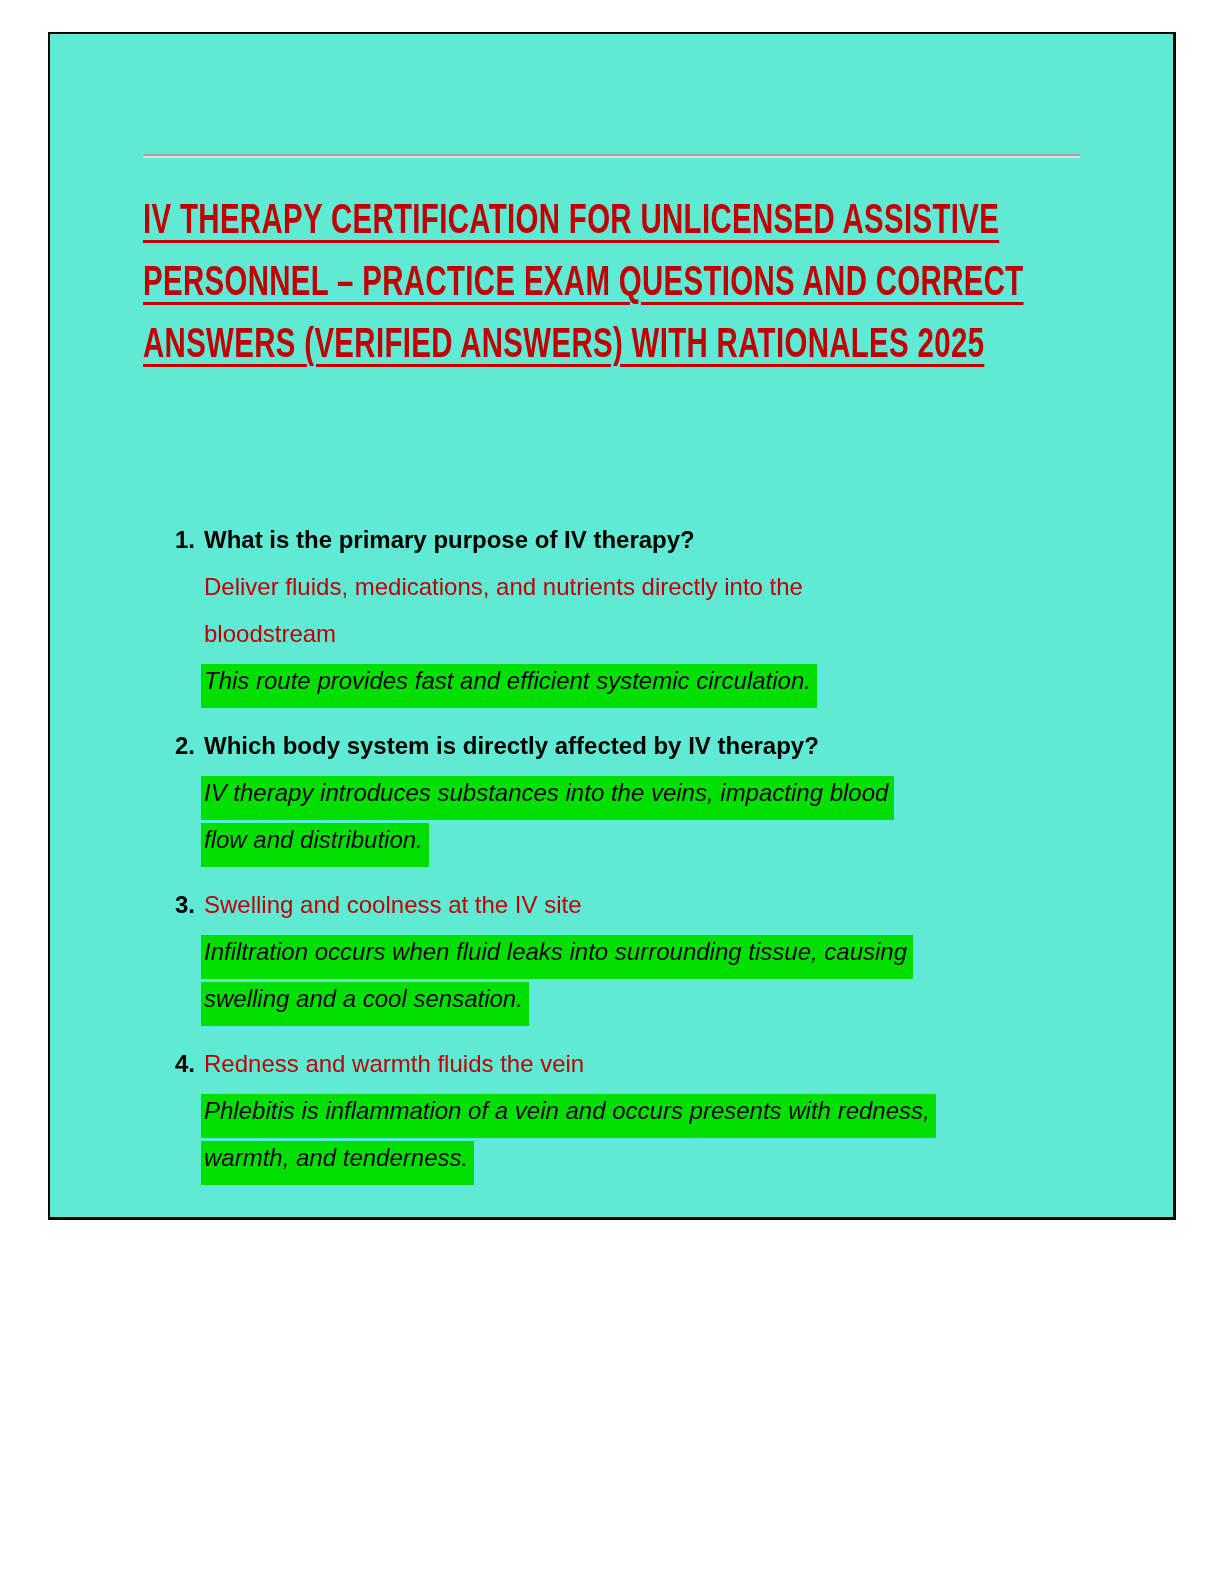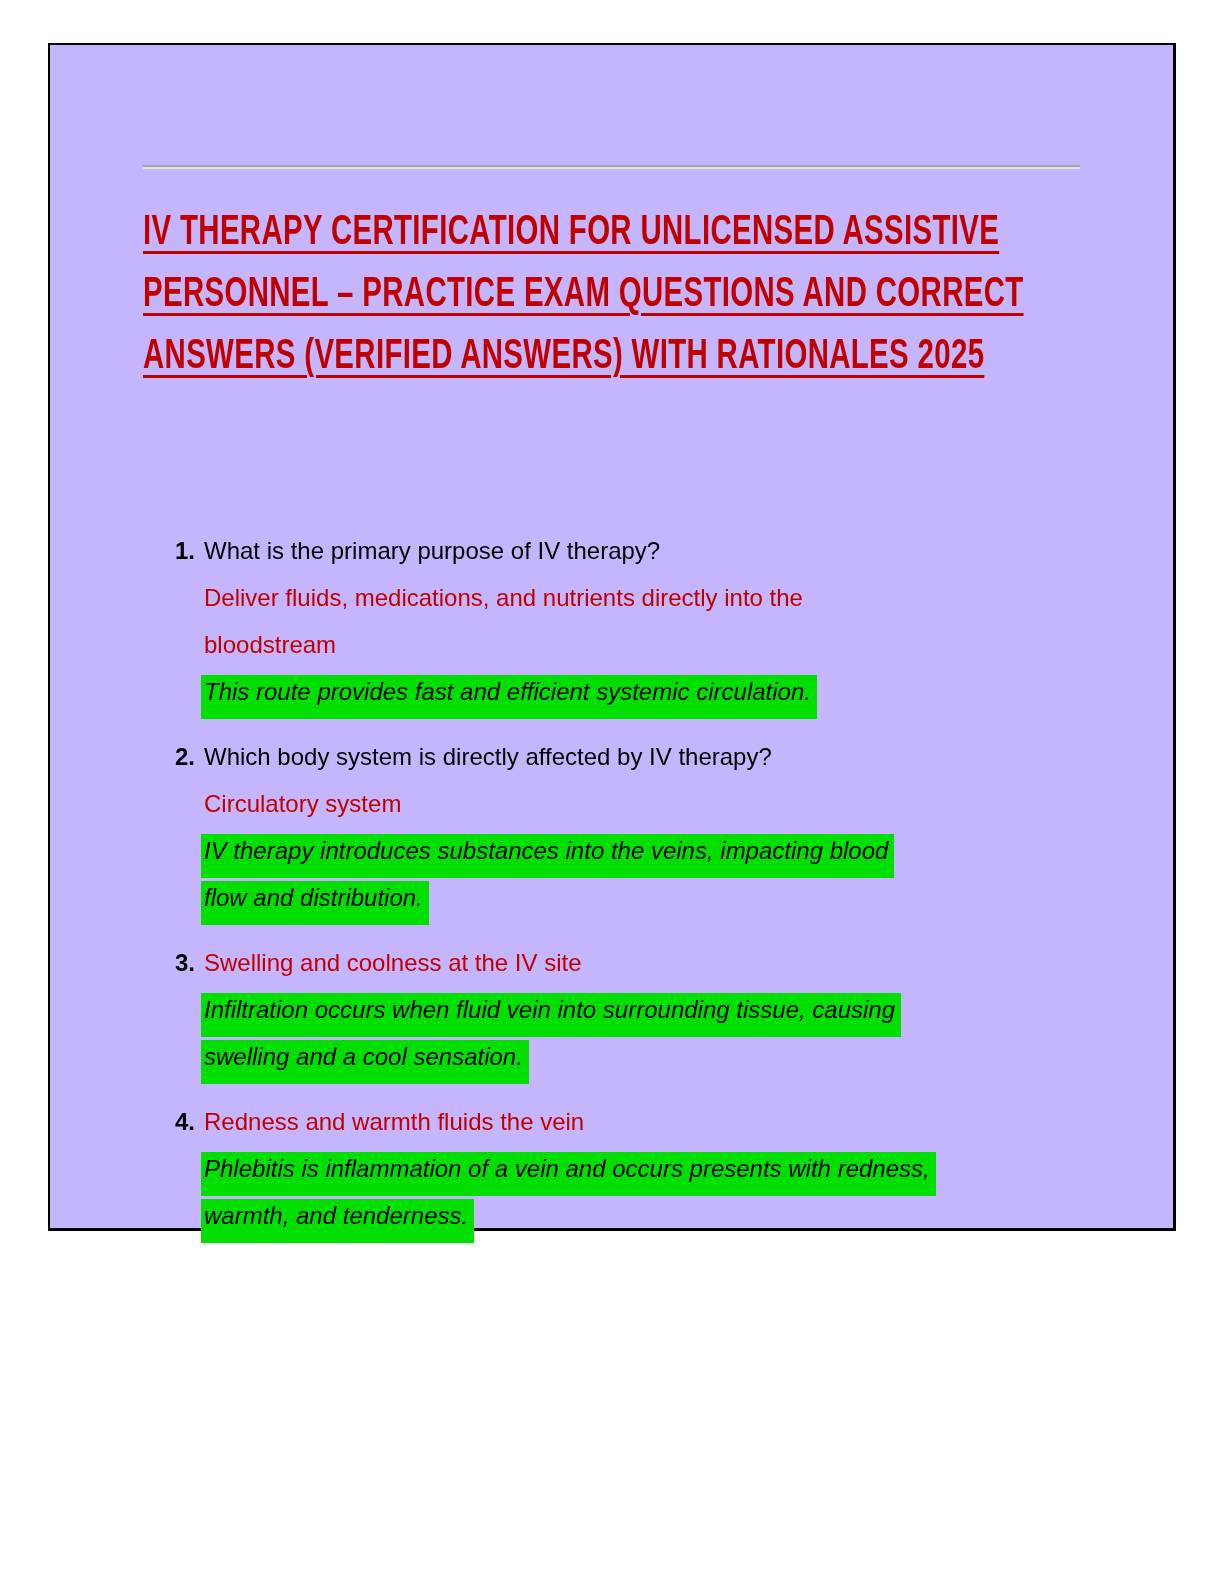--- a/index.html
+++ b/index.html
@@ -17,27 +17,27 @@
     color: #000;
   }
   .page {
     position: relative;
     width: 1224px; height: 1584px;
     background: #ffffff;
     overflow: hidden;
   }
   .frame {
     position: absolute;
-    left: 48px; top: 43px;
+    left: 48px; top: 32px;
     width: 1128px; height: 1188px;
     border: 2px solid var(--border_black, #000);
     border-right-width: 3px;
     border-bottom-width: 3px;
     padding: 0 93px;
-    background: #c4b5fd;
+    background: #5eead4;
   }
   .top-rule {
     margin-top: 120px;
     width: 937px; height: 4px;
     background: linear-gradient(to bottom, var(--rule_gray, #a6a6a6) 0 2px, #e2e2e2 2px 4px);
   }
   .doc-title {
     margin: 30px 0 0 0;
     font-size: 42px;
     font-weight: 700;
@@ -68,21 +68,21 @@
   }
   .q-item:first-child { margin-top: 0; }
   .q-num {
     position: absolute;
     left: 32px; top: 0;
     font-weight: 700;
     color: #000;
     line-height: 47px;
   }
   .q-text {
-    font-weight: 400;
+    font-weight: 700;
     color: #000;
   }
   .ans-line {
     color: var(--accent_red, #c00000);
   }
   .rat-line {
     font-style: italic;
   }
   .hl {
     background: var(--highlight_green, #00df00);
@@ -111,36 +111,33 @@
             <div class="ans-line">bloodstream</div>
           </div>
     <div class="rationales">
             <div class="rat-line"><span class="hl">This route provides fast and efficient systemic circulation.</span></div>
           </div>
   </li>
 
   <li class="q-item">
     <span class="q-num">2.</span>
     <div class="q-text">Which body system is directly affected by IV therapy?</div>
-    <div class="answers">
-            <div class="ans-line">Circulatory system</div>
-          </div>
     <div class="rationales">
             <div class="rat-line"><span class="hl">IV therapy introduces substances into the veins, impacting blood</span></div>
             <div class="rat-line"><span class="hl">flow and distribution.</span></div>
           </div>
   </li>
 
   <li class="q-item">
     <span class="q-num">3.</span>
     <div class="answers">
             <div class="ans-line">Swelling and coolness at the IV site</div>
           </div>
     <div class="rationales">
-            <div class="rat-line"><span class="hl">Infiltration occurs when fluid vein into surrounding tissue, causing</span></div>
+            <div class="rat-line"><span class="hl">Infiltration occurs when fluid leaks into surrounding tissue, causing</span></div>
             <div class="rat-line"><span class="hl">swelling and a cool sensation.</span></div>
           </div>
   </li>
 
   <li class="q-item">
     <span class="q-num">4.</span>
     <div class="answers">
             <div class="ans-line">Redness and warmth fluids the vein</div>
           </div>
     <div class="rationales">

